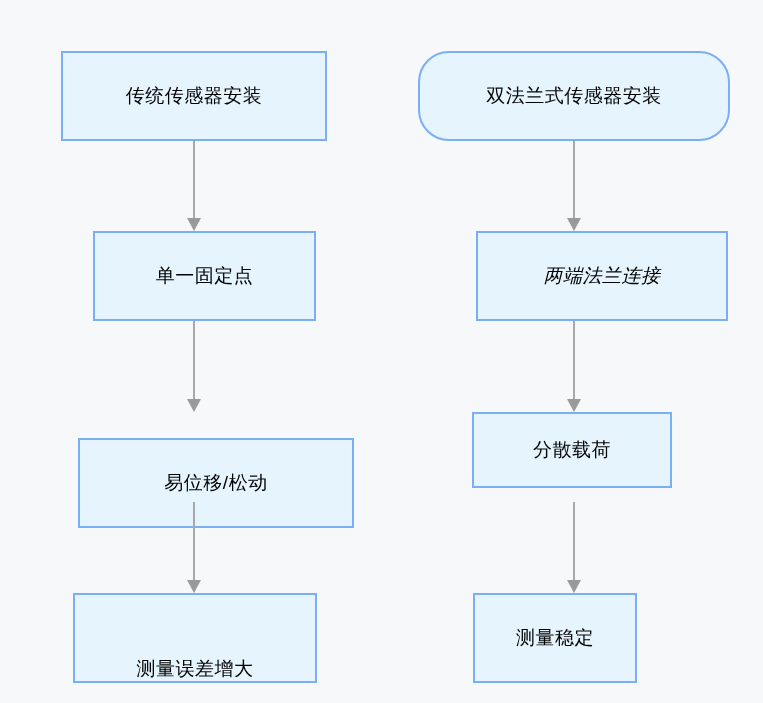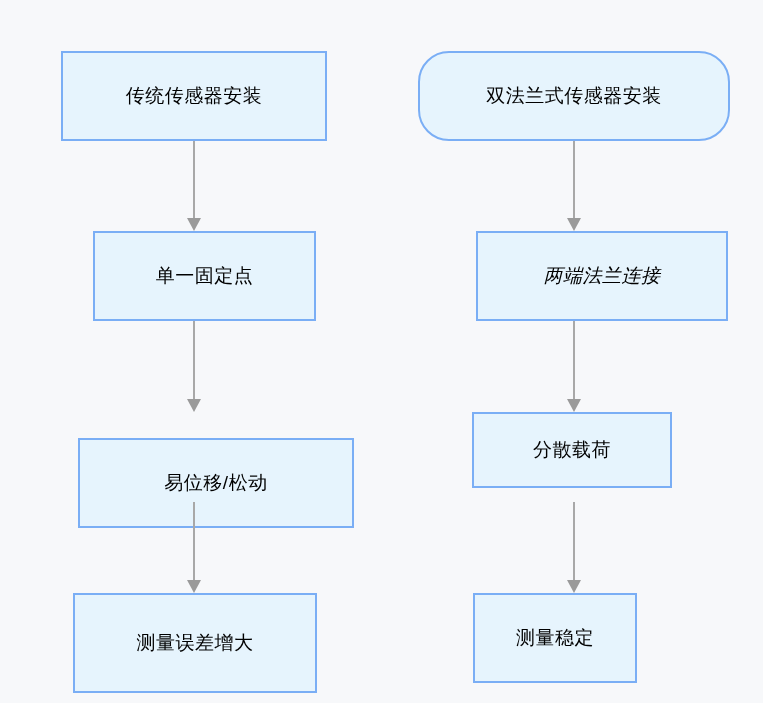--- a/index.html
+++ b/index.html
@@ -81,21 +81,21 @@
 
   <div class="node" style="left:78px; top:412px; width:276px; height:90px;margin-top:26px;">
     <span>易位移/松动</span>
   </div>
 
   <div class="connector" style="left:181px; top:502px; width:26px; height:91px;">
     <span class="stem" style="height:78px;"></span>
     <span class="head"></span>
   </div>
 
-  <div class="node" style="left:73px; top:593px; width:244px; height:100px;">
+  <div class="node" style="left:73px; top:593px; width:244px; height:90px;align-items:flex-end;">
     <span>测量误差增大</span>
   </div>
 
   <div class="node" style="left:418px; top:51px; width:312px; height:90px;border-radius:31px;">
     <span>双法兰式传感器安装</span>
   </div>
 
   <div class="connector" style="left:561px; top:141px; width:26px; height:90px;">
     <span class="stem" style="height:77px;"></span>
     <span class="head"></span>

